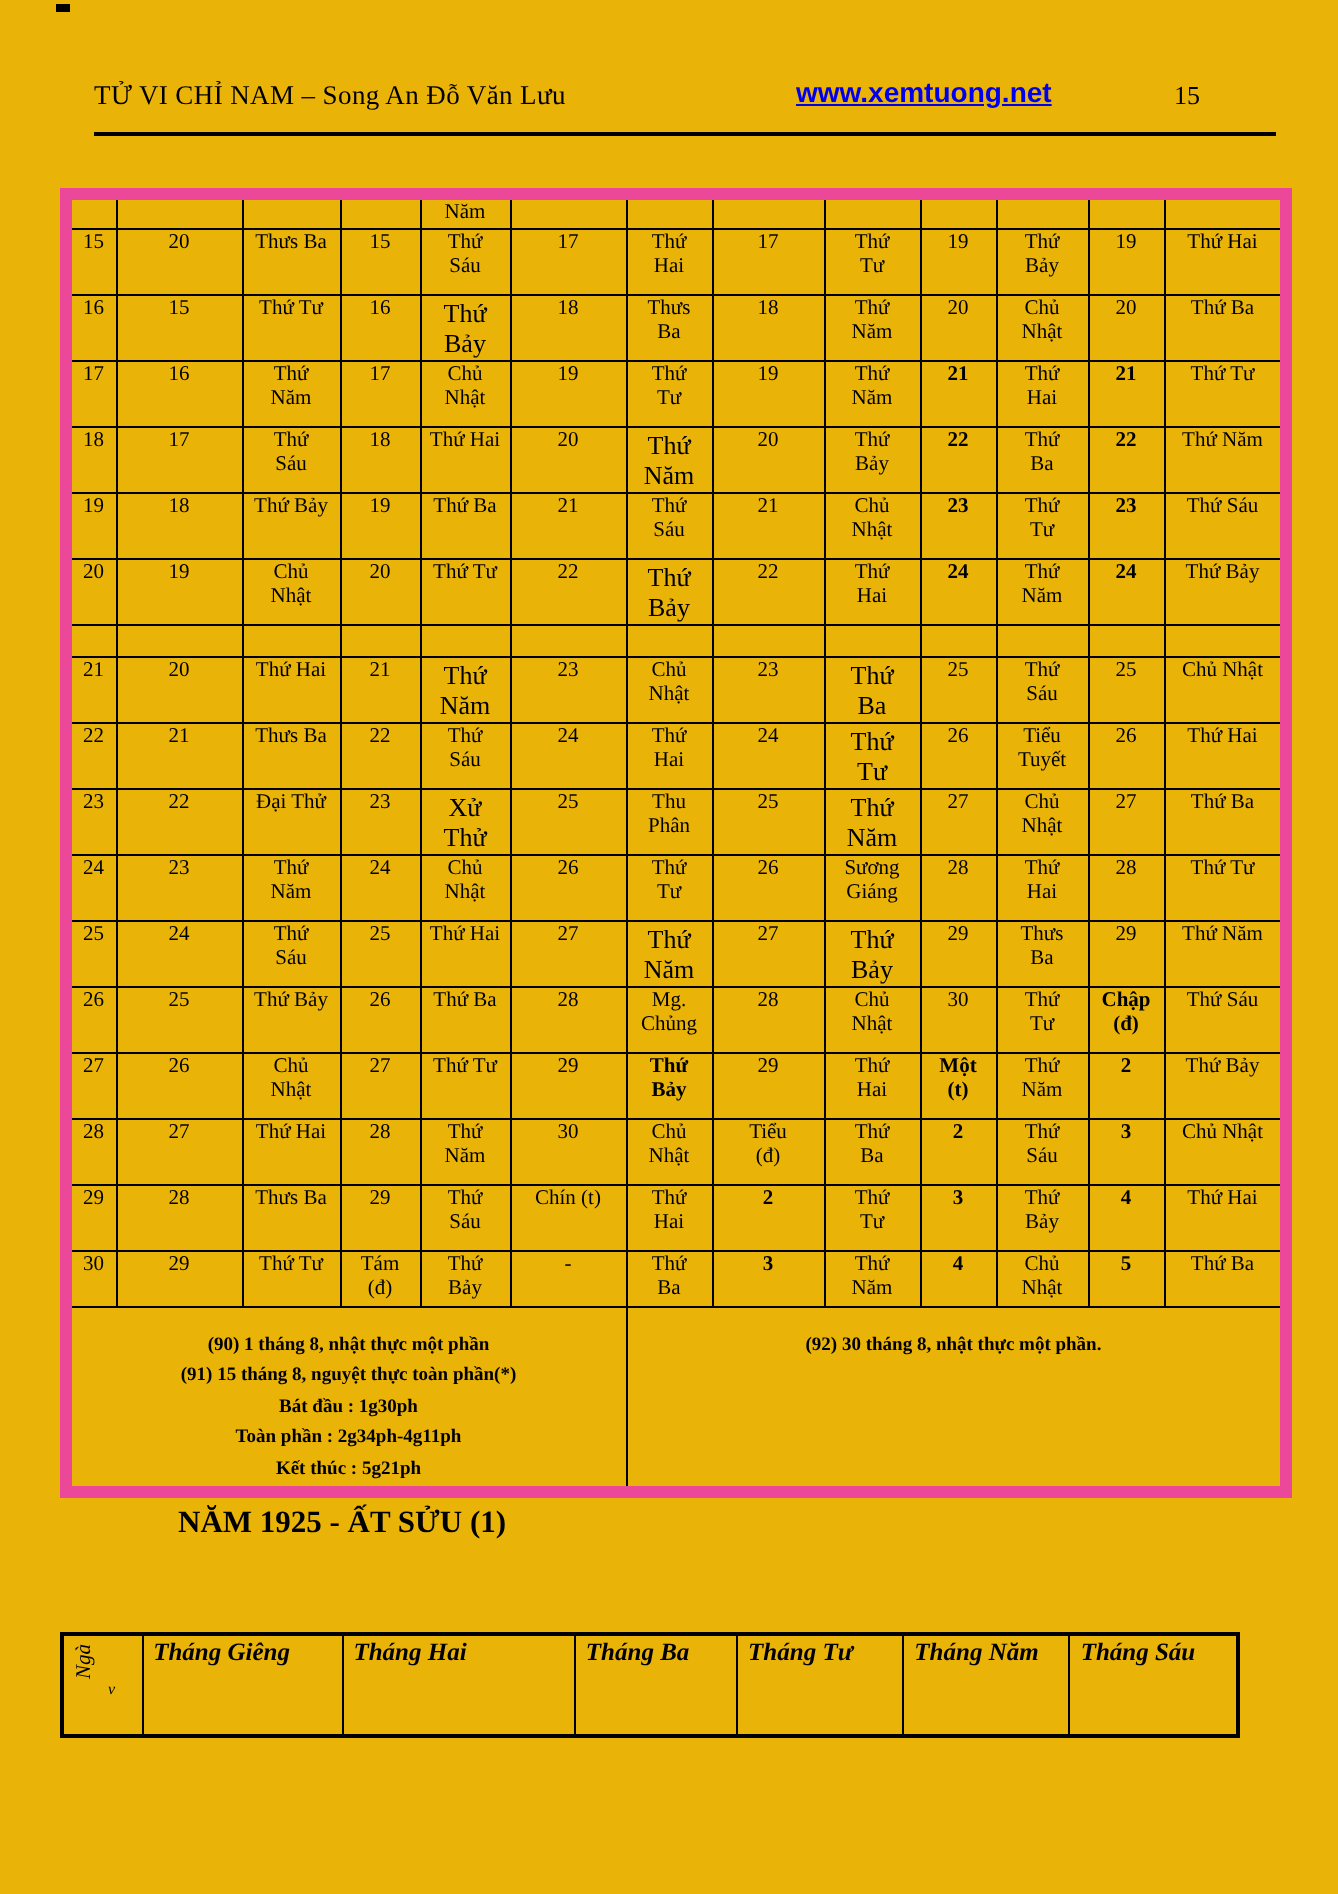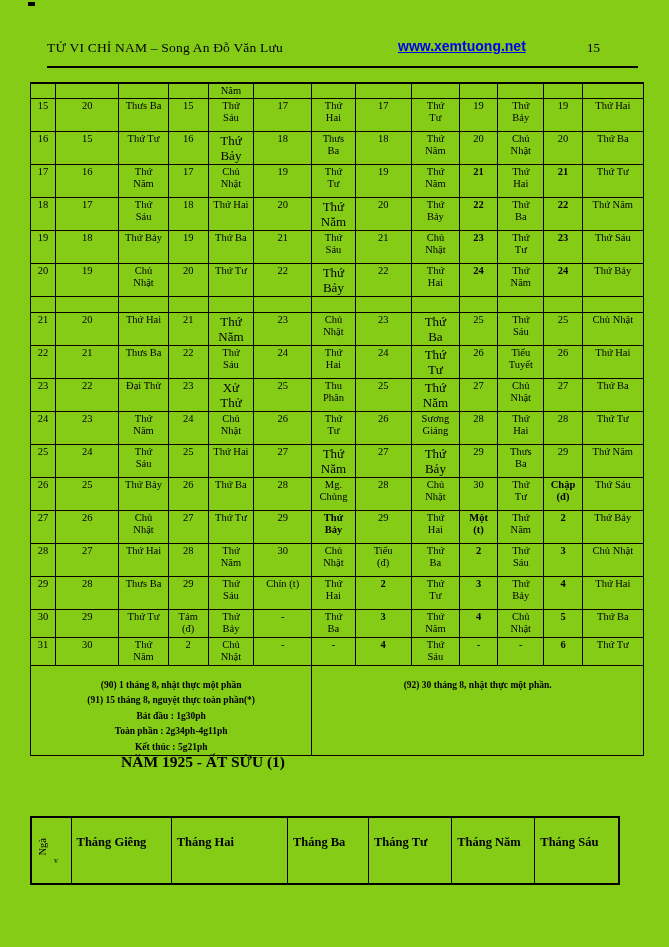--- a/index.html
+++ b/index.html
@@ -1,52 +1,52 @@
 <!DOCTYPE html>
 <html><head>
 <meta charset="utf-8">
 <style>
   html,body{margin:0;padding:0;background:#ffffff;}
   #page{
-    position:relative;width:669px;height:947px;background:#84cc16;overflow:hidden;
+    position:relative;width:669px;height:947px;background:#eab308;overflow:hidden;
     font-family:"Liberation Serif", serif;color:#000;
   }
   
   .doc-title{position:absolute;left:47px;top:40px;font-size:13.5px;letter-spacing:.2px;white-space:nowrap;}
   .site-link{position:absolute;left:398px;top:38px;font-family:"Liberation Sans",sans-serif;
     font-weight:bold;font-size:14px;text-decoration:underline;white-space:nowrap;}
   .page-num{position:absolute;left:587px;top:40px;font-size:13px;}
   .header-rule{position:absolute;left:47px;top:66px;width:591px;height:2px;background:#000;}
   .artifact{position:absolute;left:28px;top:2px;width:7px;height:4px;background:#000;}
 
   
   .cal-wrap{position:absolute;left:30px;top:82px;}
-  table.cal{border-collapse:collapse;table-layout:fixed;width:614px;border:1px solid #ec4899;}
+  table.cal{border-collapse:collapse;table-layout:fixed;width:614px;border:6px solid #ec4899;margin-top:12px;}
   table.cal td{
     border:1.5px solid #000;vertical-align:top;text-align:center;
     font-size:10.5px;line-height:12.5px;padding:1px 1px 0 1px;
     white-space:pre-line;overflow:hidden;
   }
   table.cal tr{height:33px;}
   table.cal tr.partial{height:13px;}
   table.cal tr.partial td{border-top:2px solid #000;}
   table.cal tr.spacer{height:16px;}
   table.cal tr.short{height:28px;}
   table.cal td.b{font-weight:bold;}
   table.cal td.big{font-size:13px;line-height:15px;}
   
   tr.notes-row{height:82px;}
   tr.notes-row td{font-weight:bold;font-size:9.5px;line-height:15.5px;vertical-align:top;padding-top:12px;}
 
   
-  .year-heading{position:absolute;left:89px;top:753px;font-size:15.5px;font-weight:bold;white-space:nowrap;margin-left:32px;}
+  .year-heading{position:absolute;left:89px;top:753px;font-size:15.5px;font-weight:bold;white-space:nowrap;}
   .months-wrap{position:absolute;left:30px;top:816px;}
   table.months{border-collapse:collapse;table-layout:fixed;width:590px;border:2px solid #000;}
   table.months td{border:1.5px solid #000;vertical-align:top;text-align:left;
-    font-size:12.5px;font-weight:bold;line-height:16px;padding:16px 3px 0 5px;height:49px;}
+    font-size:12.5px;font-weight:bold;line-height:16px;padding:0 3px 0 5px;height:49px;font-style:italic;}
   td.day-col{position:relative;padding:2px 0 0 2px;}
   .vert{display:inline-block;writing-mode:vertical-rl;transform:rotate(180deg);
     font-size:10.5px;font-weight:normal;line-height:12px;margin-top:4px;}
   .vert-suffix{position:absolute;left:22px;bottom:14px;font-size:8px;font-weight:normal;}
 </style>
 </head>
 <body>
 
 <div id="page">
 
@@ -405,38 +405,20 @@
             <td>Thứ
 Ba</td>
             <td class="b">3</td>
             <td>Thứ
 Năm</td>
             <td class="b">4</td>
             <td>Chủ
 Nhật</td>
             <td class="b">5</td>
             <td>Thứ Ba</td>
-          </tr>
-          <tr class="short">
-            <td>31</td>
-            <td>30</td>
-            <td>Thứ
-Năm</td>
-            <td>2</td>
-            <td>Chủ
-Nhật</td>
-            <td>-</td>
-            <td class="b">-</td>
-            <td class="b">4</td>
-            <td>Thứ
-Sáu</td>
-            <td>-</td>
-            <td>-</td>
-            <td class="b">6</td>
-            <td>Thứ Tư</td>
           </tr>
           <tr class="notes-row">
             <td colspan="6"><div>(90) 1 tháng 8, nhật thực một phần</div><div>(91) 15 tháng 8, nguyệt thực toàn phần(*)</div><div>Bát đầu : 1g30ph</div><div>Toàn phần : 2g34ph-4g11ph</div><div>Kết thúc : 5g21ph</div></td>
             <td colspan="7"><div>(92) 30 tháng 8, nhật thực một phần.</div></td>
           </tr>
         </tbody>
     </table>
   </div>
 
   <div class="year-heading">NĂM 1925 - ẤT SỬU (1)</div>

